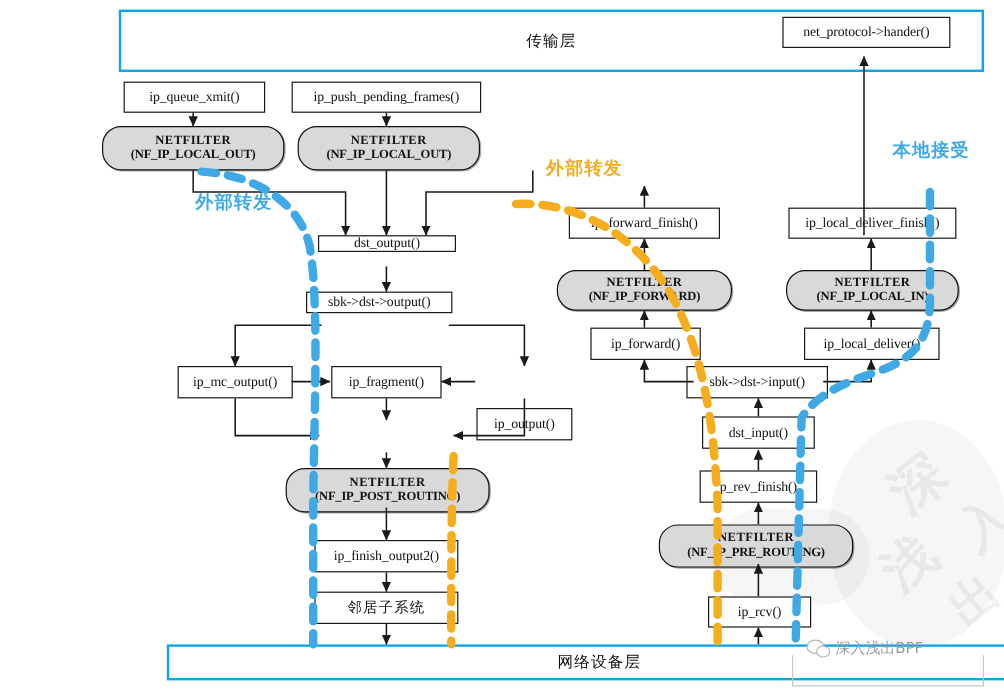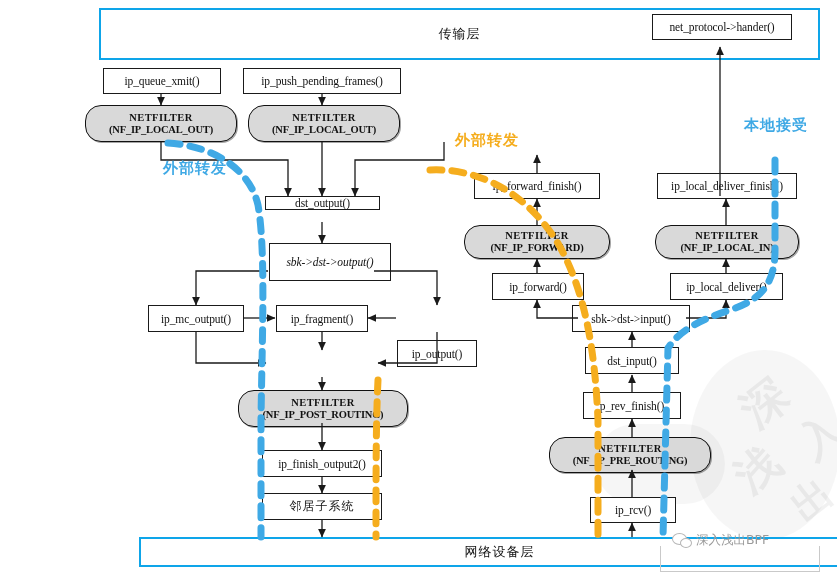--- a/index.html
+++ b/index.html
@@ -184,21 +184,21 @@
   <div class="nf" style="left:85px;top:105px;width:152px;height:37px;">
     <span class="l1">NETFILTER</span>
     <span class="l2">(NF_IP_LOCAL_OUT)</span>
   </div>
   <div class="nf" style="left:248px;top:105px;width:152px;height:37px;">
     <span class="l1">NETFILTER</span>
     <span class="l2">(NF_IP_LOCAL_OUT)</span>
   </div>
 
   <div class="pbox" style="left:265px;top:196px;width:115px;height:14px;">dst_output()</div>
-  <div class="pbox" style="left:269px;top:243px;width:122px;height:38px;font-style:italic;">sbk-&gt;dst-&gt;output()</div>
+  <div class="pbox" style="left:255px;top:243px;width:122px;height:18px;">sbk-&gt;dst-&gt;output()</div>
 
   <div class="pbox" style="left:148px;top:305px;width:96px;height:27px;">ip_mc_output()</div>
   <div class="pbox" style="left:276px;top:305px;width:92px;height:27px;">ip_fragment()</div>
   <div class="pbox" style="left:397px;top:305px;width:80px;height:27px;margin-top:35px;">ip_output()</div>
 
 
   <div class="nf" style="left:238px;top:390px;width:170px;height:37px;">
     <span class="l1">NETFILTER</span>
     <span class="l2">(NF_IP_POST_ROUTING)</span>
   </div>

